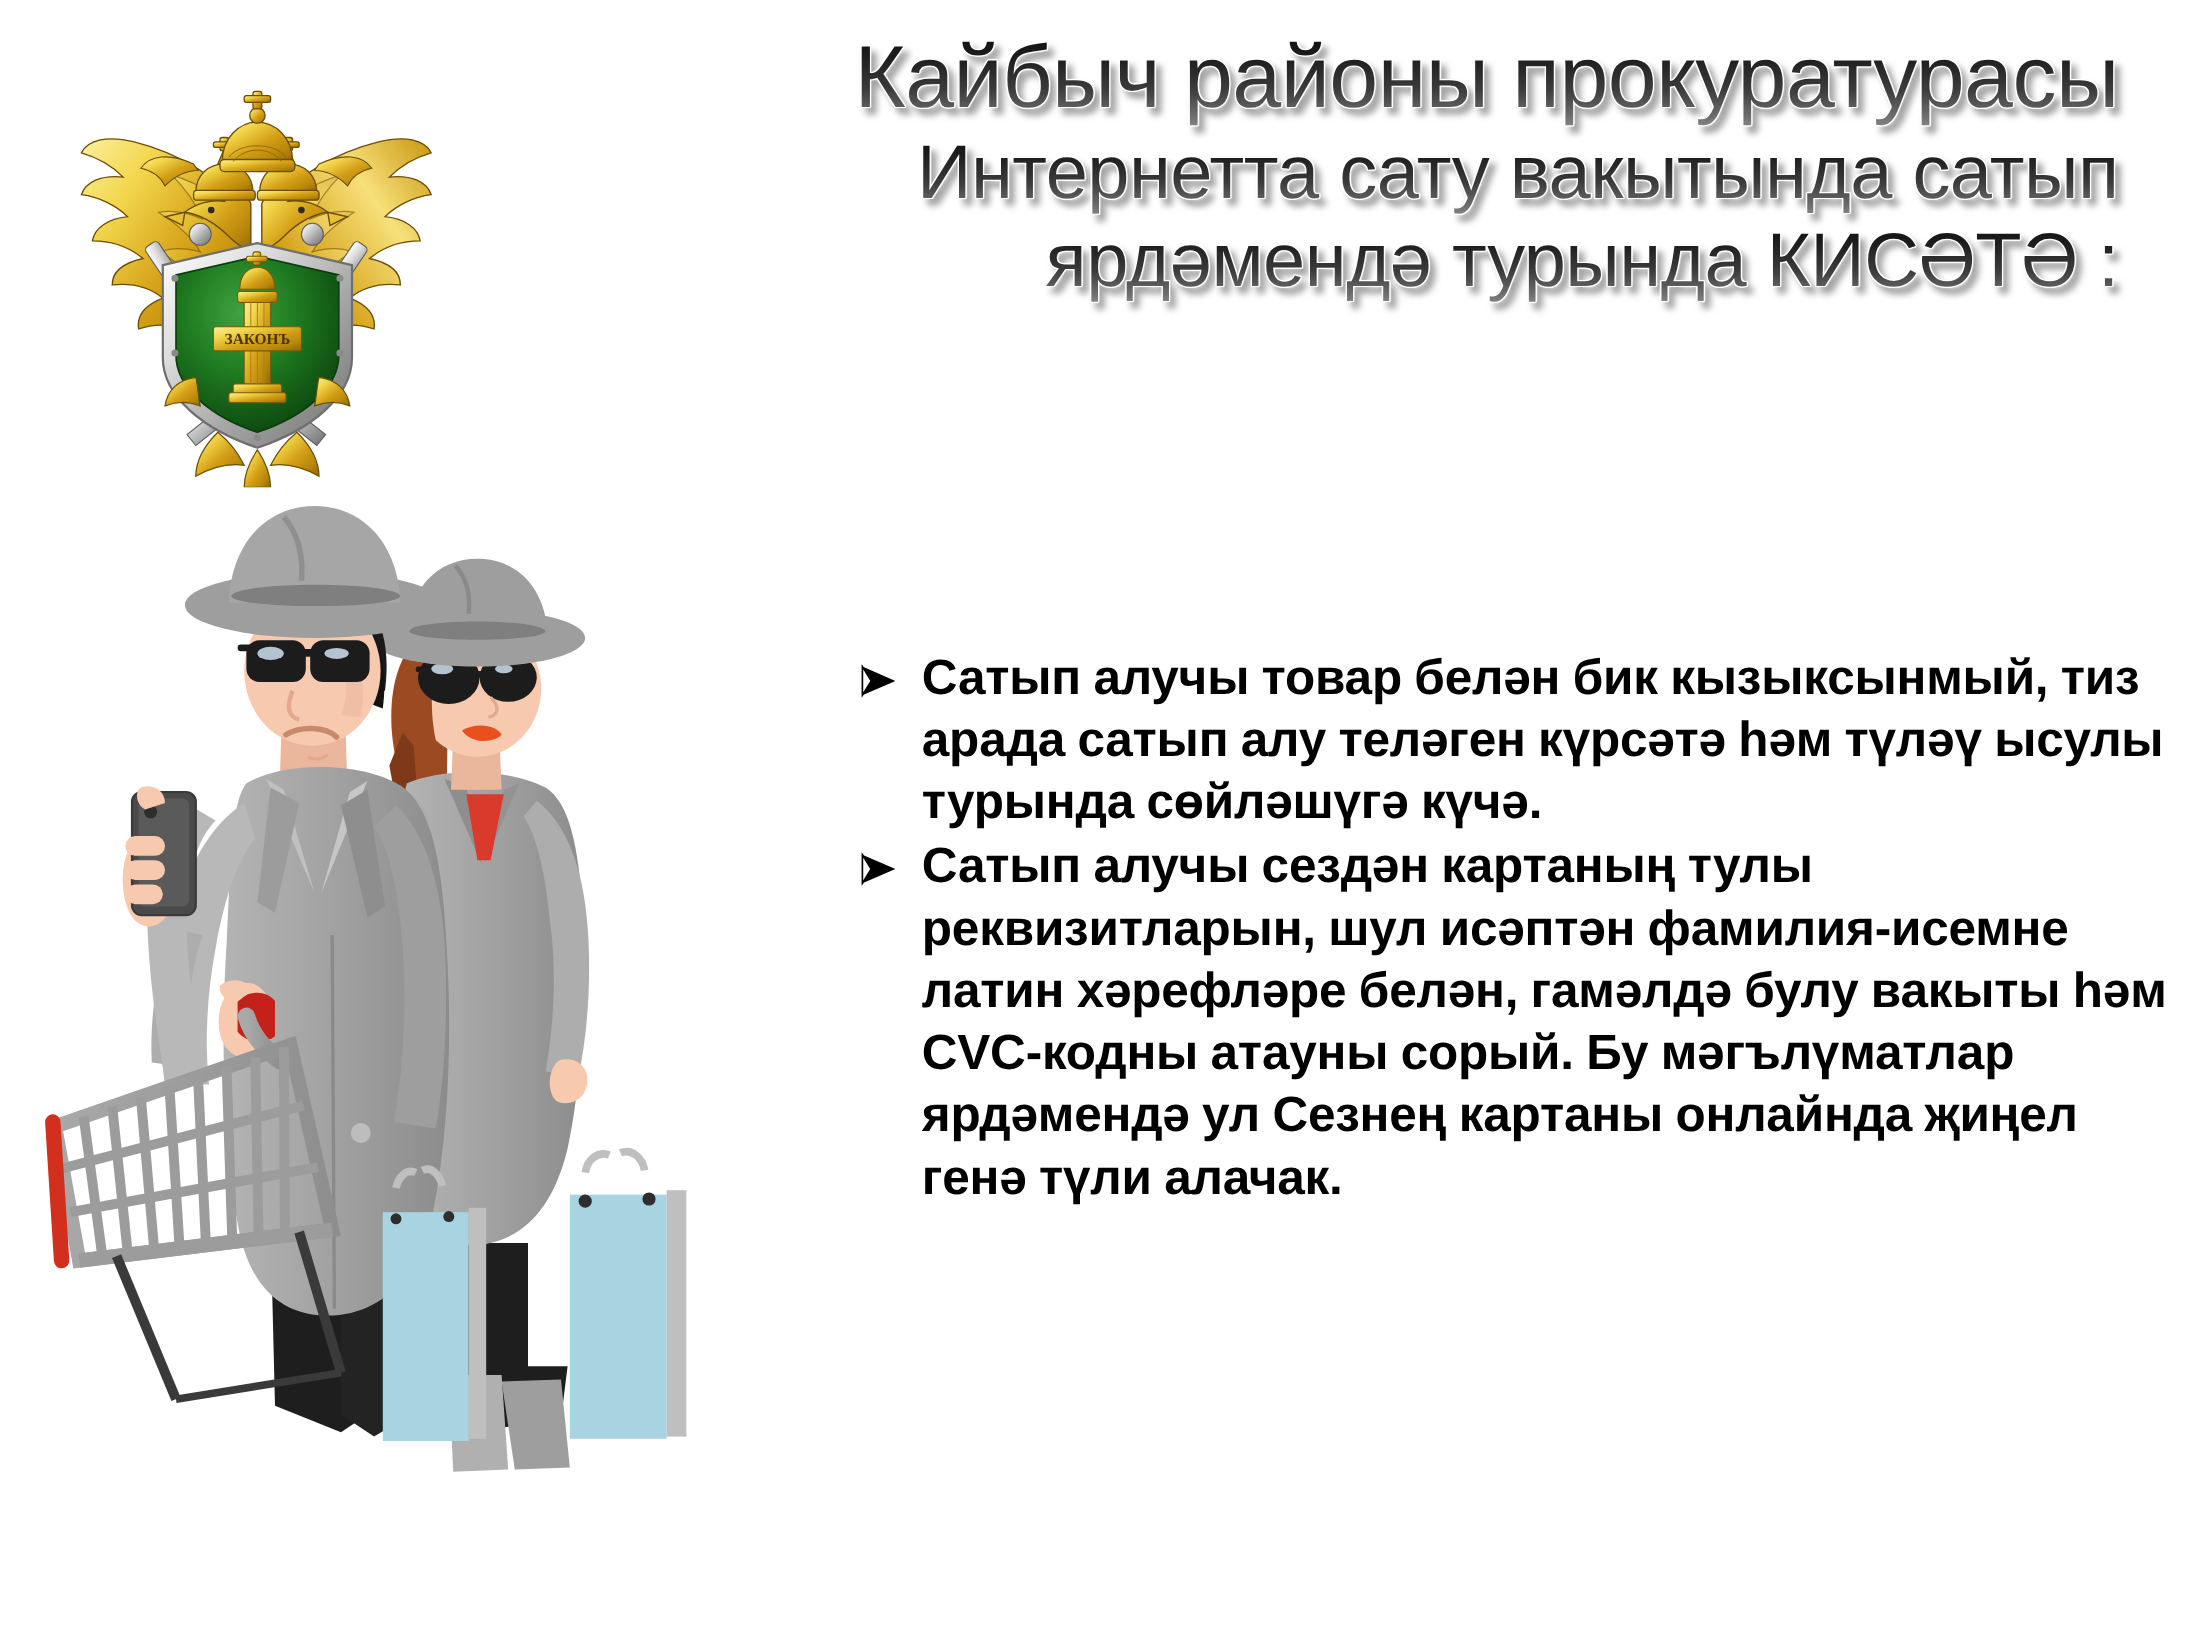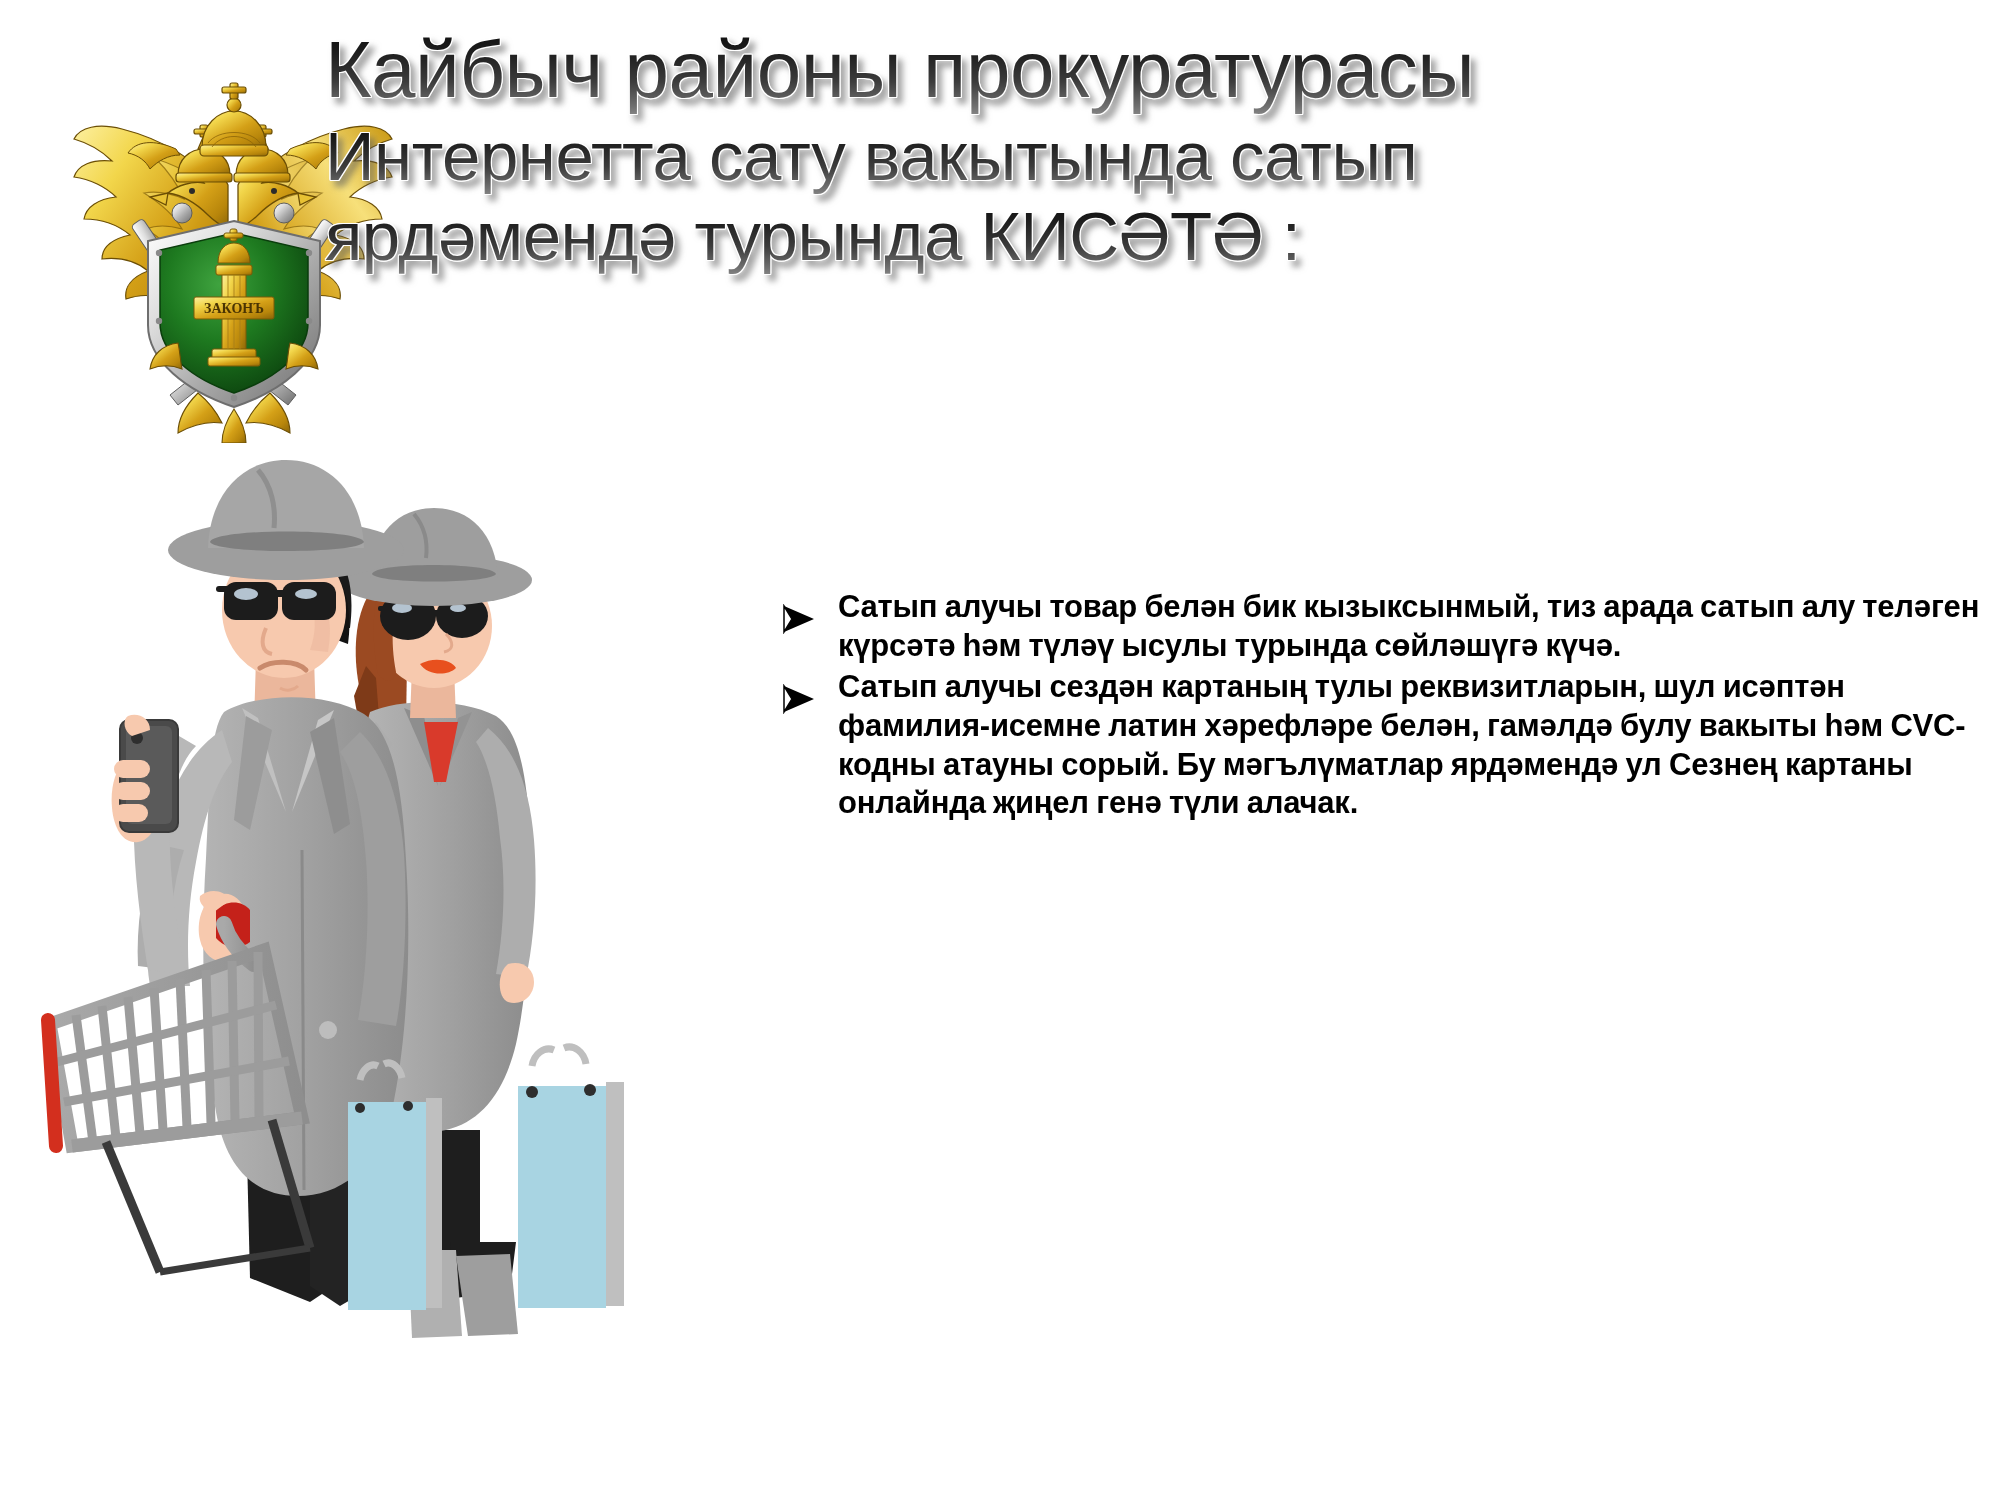--- a/index.html
+++ b/index.html
@@ -14,22 +14,22 @@
   .slide{position:absolute;inset:0;background:#fff;}
 
   
   .emblem{
     position:absolute;left:58px;top:43px;width:350px;height:400px;
   }
   .emblem svg{display:block;width:100%;height:100%;}
 
   
   .title-block{
-    position:absolute;left:325px;top:24px;width:1590px;
-    text-align:left;
+    position:absolute;left:336px;top:24px;width:1590px;
+    text-align:right;
   }
   .title-line{
     font-family:"Liberation Sans","DejaVu Sans",sans-serif;
     font-weight:400;
     font-size:69px;
     line-height:1.16;
     letter-spacing:-0.5px;
     color:#2b2b2b;
     background:linear-gradient(to bottom,#0b0b0b 0%,#1d1d1d 30%,#3c3c3c 62%,#6e6e6e 88%,#8a8a8a 100%);
     -webkit-background-clip:text;
@@ -61,21 +61,21 @@
     width:56px;
     padding-top:16px;
     line-height:1;
     color:#000;
   }
   .bullet-mark svg{display:block;}
   .bullet-text{
     flex:1 1 auto;
     font-family:"Liberation Sans Narrow","Liberation Sans","DejaVu Sans Condensed","DejaVu Sans",sans-serif;
     font-weight:700;
-    font-size:31px;
+    font-size:45px;
     line-height:1.255;
     color:#000000;
     letter-spacing:-0.2px;
     word-spacing:-1px;
     text-align:left;
   }
 </style>
 </head>
 <body>
 

